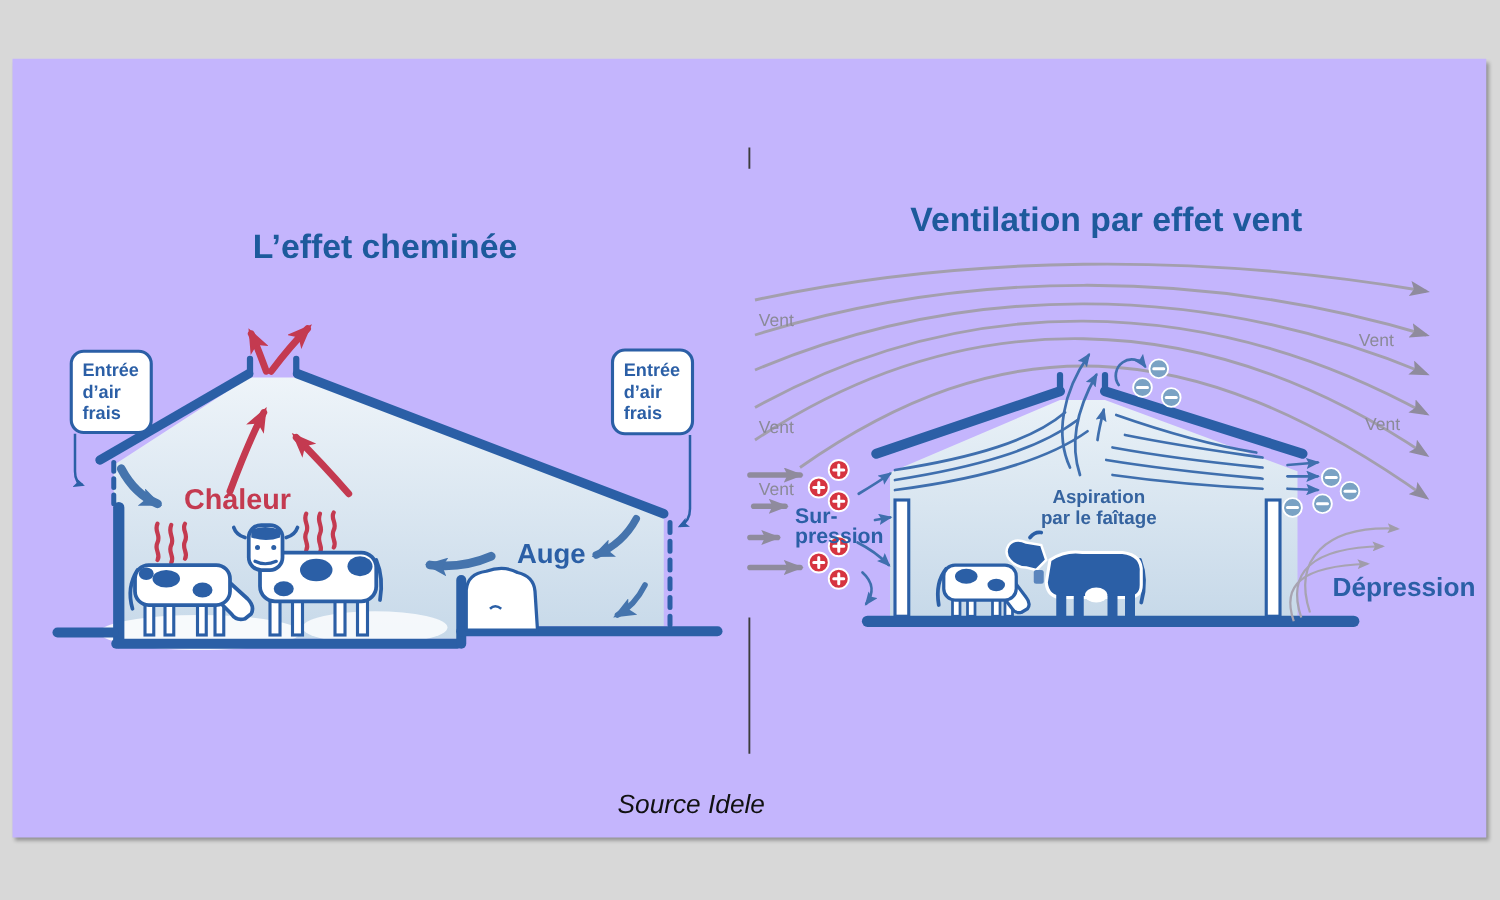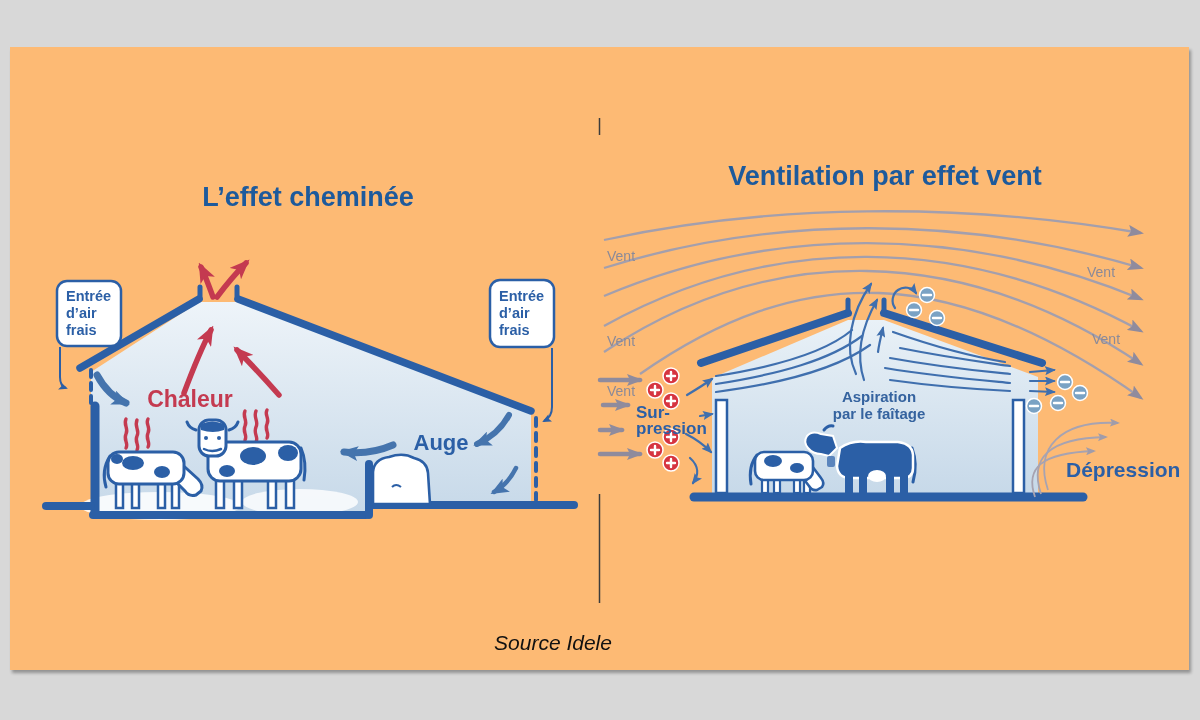--- a/index.html
+++ b/index.html
@@ -4,21 +4,21 @@
 <style>
   html,body{margin:0;padding:0;}
   body{
     width:1200px;height:720px;
     background:#d8d8d8;
     font-family:"Liberation Sans",sans-serif;
     position:relative;overflow:hidden;
   }
   .slide{
     position:absolute;left:10px;top:47px;width:1179px;height:623px;
-    background:#fdba74;
+    background:#c4b5fd;
     box-shadow:2px 3px 3px rgba(0,0,0,.32);
   }
   svg{display:block}
   text{font-family:"Liberation Sans",sans-serif;}
 </style>
 </head>
 <body>
 
 <div class="slide">
 <svg width="1179" height="623" viewBox="10 47 1179 623">

